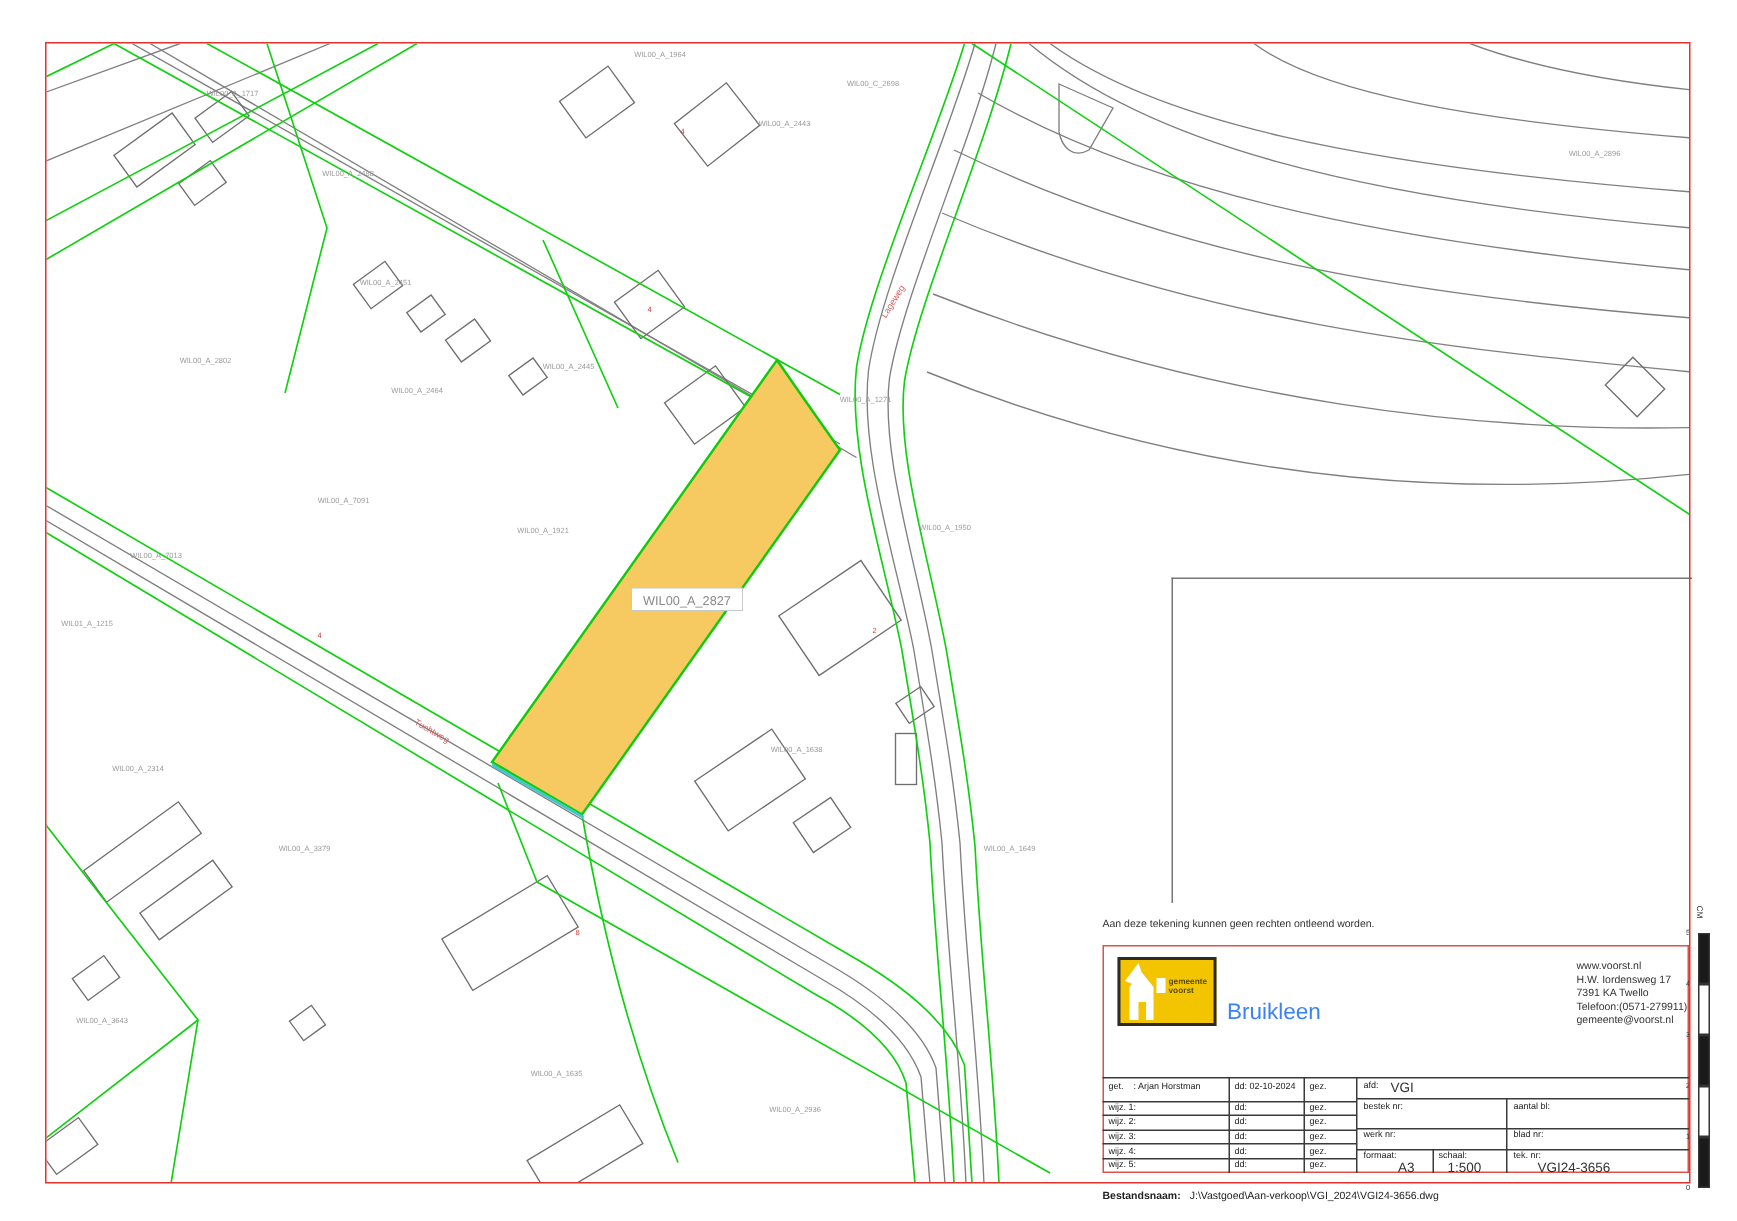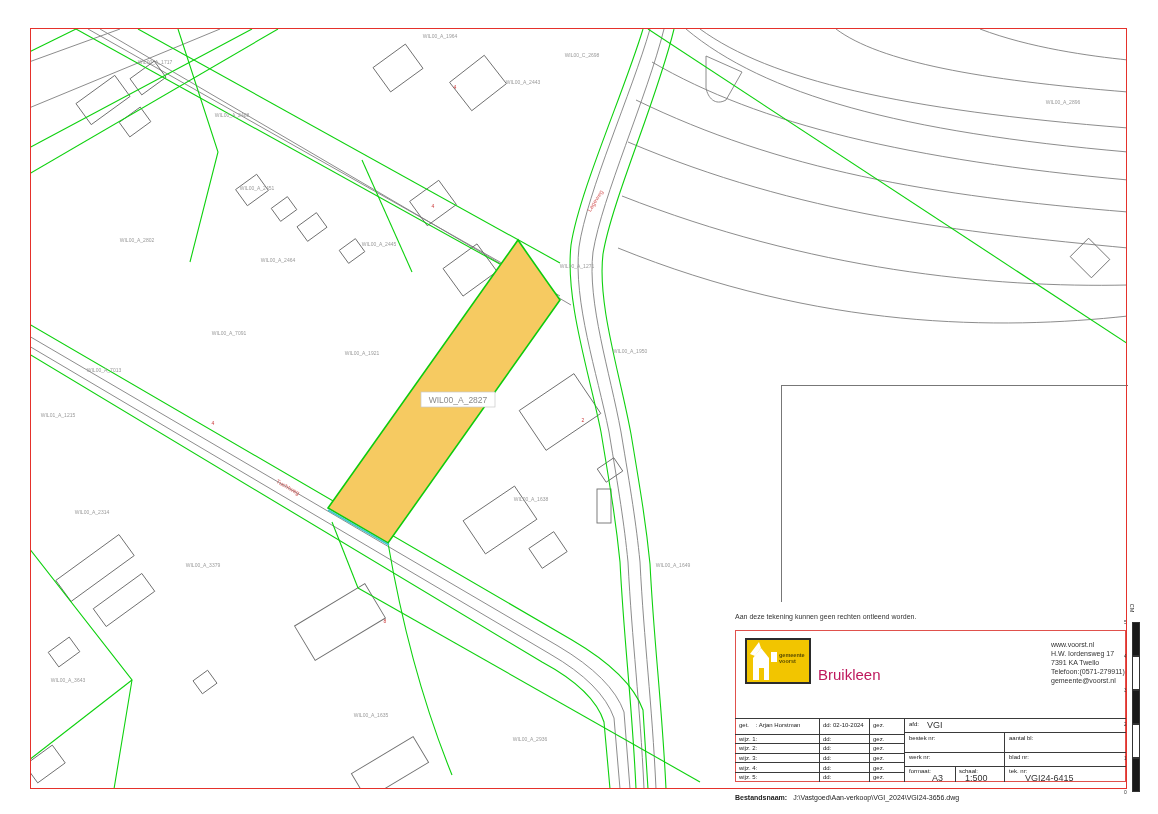--- a/index.html
+++ b/index.html
@@ -21,21 +21,21 @@
   #legend-panel{left:781px;top:385px;width:347px;height:217px;border-top:1px solid #777;border-left:1px solid #777;box-sizing:border-box;}
   #title-area{left:704px;top:602px;width:424px;height:186px;}
 
   .abs{position:absolute;}
 
   
   #disclaimer{left:735px;top:613px;font-size:7px;color:#333;}
   #redbox{left:735px;top:630px;width:391px;height:152px;border:1px solid #e0514c;box-sizing:border-box;background:#fff;}
   #logo{left:745px;top:638px;width:66px;height:46px;background:#f2c500;border:2px solid #2b2b2b;box-sizing:border-box;}
   #logo-text{left:779px;top:653px;font-size:5.5px;line-height:5.5px;color:#5a4d00;font-weight:bold;}
-  #doc-title{left:818px;top:666px;font-size:15px;color:#be185d;}
+  #doc-title{left:818px;top:666px;font-size:15px;color:#3b82f6;}
   #address{left:1051px;top:640px;font-size:7px;line-height:9px;color:#333;}
 
   .tl{position:absolute;background:#3a3a3a;}
   .cell-label{position:absolute;font-size:6px;color:#222;white-space:pre;}
   .cell-value{position:absolute;font-size:9px;color:#333;white-space:pre;}
 
   #footer{left:735px;top:794px;font-size:7px;color:#222;}
   #footer b{margin-right:6px;}
 
   
@@ -253,21 +253,21 @@
       <div class="cell-value" style="left: 927px; top: 720px;">VGI</div>
       <div class="cell-label" style="left: 909px; top: 735px;">bestek nr:</div>
       <div class="cell-label" style="left: 1009px; top: 735px;">aantal bl:</div>
       <div class="cell-label" style="left: 909px; top: 754px;">werk nr:</div>
       <div class="cell-label" style="left: 1009px; top: 754px;">blad nr:</div>
       <div class="cell-label" style="left: 909px; top: 767.5px;">formaat:</div>
       <div class="cell-label" style="left: 959px; top: 767.5px;">schaal:</div>
       <div class="cell-label" style="left: 1009px; top: 767.5px;">tek. nr:</div>
       <div class="cell-value" style="left: 932px; top: 773px;">A3</div>
       <div class="cell-value" style="left: 965px; top: 773px;">1:500</div>
-      <div class="cell-value" style="left: 1025px; top: 773px;">VGI24-6415</div>
+      <div class="cell-value" style="left: 1025px; top: 773px;">VGI24-3656</div>
     </div>
 
   <div class="abs" id="footer">
     <b>Bestandsnaam:</b><span>J:\Vastgoed\Aan-verkoop\VGI_2024\VGI24-3656.dwg</span>
   </div>
 
   <div id="ruler">
       <div class="rseg" style="top: 622px; background: rgb(26, 26, 26);"></div>
       <div class="rseg" style="top: 656px; background: rgb(255, 255, 255);"></div>
       <div class="rseg" style="top: 690px; background: rgb(26, 26, 26);"></div>

